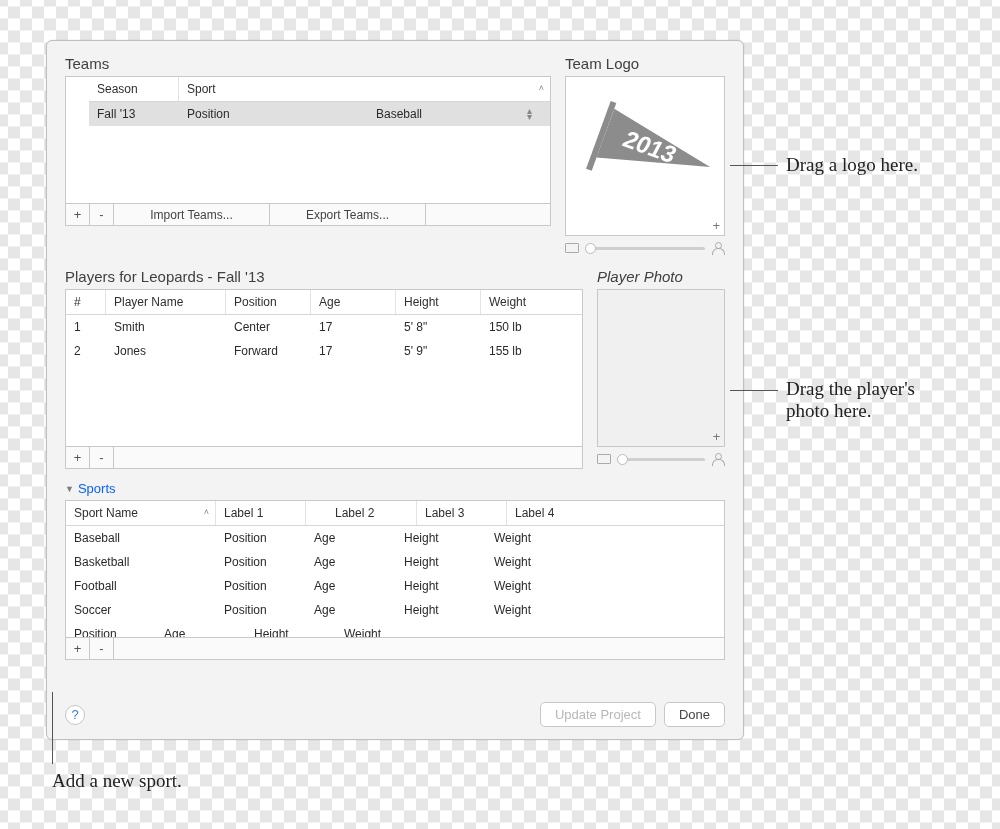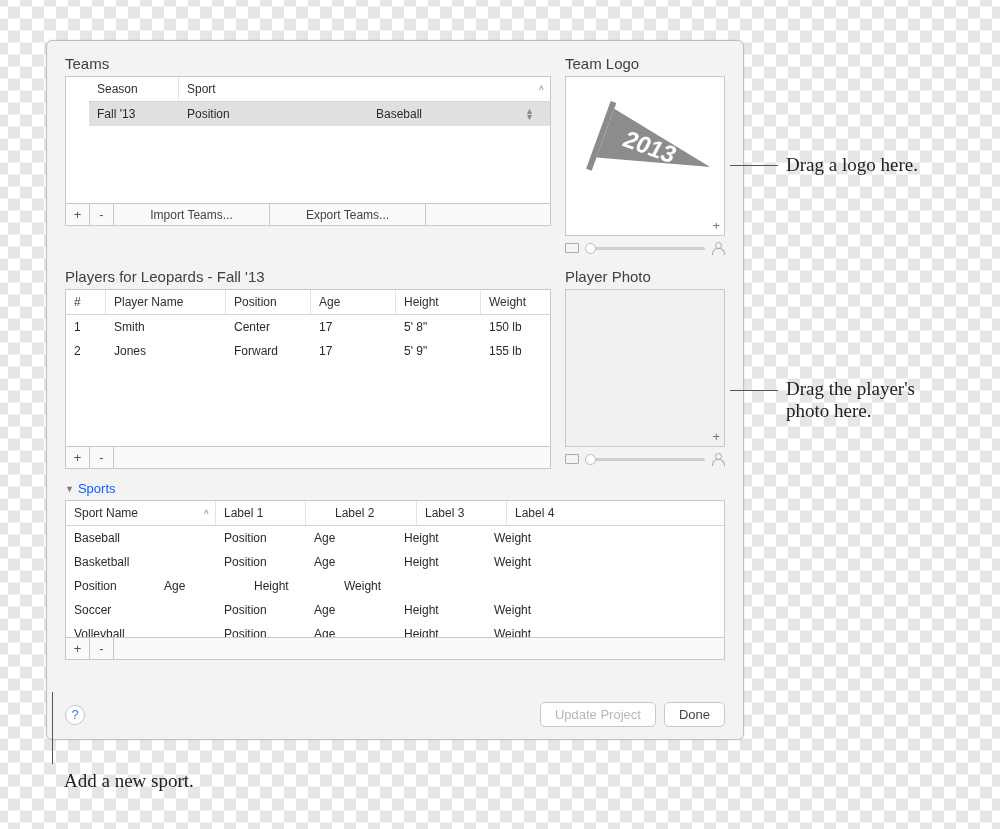--- a/index.html
+++ b/index.html
@@ -264,21 +264,21 @@
             </div>
           </div>
       </div>
       <div class="btnbar">
         <div class="sqbtn">+</div>
         <div class="sqbtn">-</div>
         <div class="widebtn" style="cursor:default;"></div>
       </div>
     </div>
 
-    <div style="width:160px;">
+    <div style="width:128px;font-style:italic;">
       <div class="section-label">Player Photo</div>
       <div class="imgwell" style="height:158px; background:#f0f0f0;">
         <div class="addplus">+</div>
       </div>
       <div class="slider-row">
         <span class="icon-small-box"></span>
         <div class="slider-track">
           <div class="slider-thumb"></div>
         </div>
         <span class="icon-person"></span>
@@ -311,34 +311,34 @@
             <div class="td" style="flex: 1 1 0%;">Weight</div>
           </div>
           <div class="tr">
             <div class="td" style="width: 150px;">Basketball</div>
             <div class="td" style="width: 90px;">Position</div>
             <div class="td" style="width: 90px;">Age</div>
             <div class="td" style="width: 90px;">Height</div>
             <div class="td" style="flex: 1 1 0%;">Weight</div>
           </div>
           <div class="tr">
+            <div class="td" style="width: 150px;">Football</div>
             <div class="td" style="width: 90px;">Position</div>
             <div class="td" style="width: 90px;">Age</div>
             <div class="td" style="width: 90px;">Height</div>
             <div class="td" style="flex: 1 1 0%;">Weight</div>
           </div>
           <div class="tr">
             <div class="td" style="width: 150px;">Soccer</div>
             <div class="td" style="width: 90px;">Position</div>
             <div class="td" style="width: 90px;">Age</div>
             <div class="td" style="width: 90px;">Height</div>
             <div class="td" style="flex: 1 1 0%;">Weight</div>
           </div>
           <div class="tr">
-            <div class="td" style="width: 150px;">Volleyball</div>
             <div class="td" style="width: 90px;">Position</div>
             <div class="td" style="width: 90px;">Age</div>
             <div class="td" style="width: 90px;">Height</div>
             <div class="td" style="flex: 1 1 0%;">Weight</div>
           </div>
         </div>
     </div>
     <div class="btnbar">
       <div class="sqbtn">+</div>
       <div class="sqbtn">-</div>
@@ -357,13 +357,13 @@
 <div class="callout-line" style="left:730px; top:165px; width:48px;"></div>
 <div class="callout" style="left:786px; top:154px;">Drag a logo here.</div>
 
 <div class="callout-line" style="left:730px; top:390px; width:48px;"></div>
 <div class="callout" style="left:786px; top:378px;">
   <span>Drag the player's</span><br>
   <span>photo here.</span>
 </div>
 
 <div class="callout-line" style="left:52px; top:692px; width:1px; height:72px; background:#555;"></div>
-<div class="callout" style="left:64px; top:770px;">Add a new sport.</div>
+<div class="callout" style="left:52px; top:770px;">Add a new sport.</div>
 
 </body></html>

